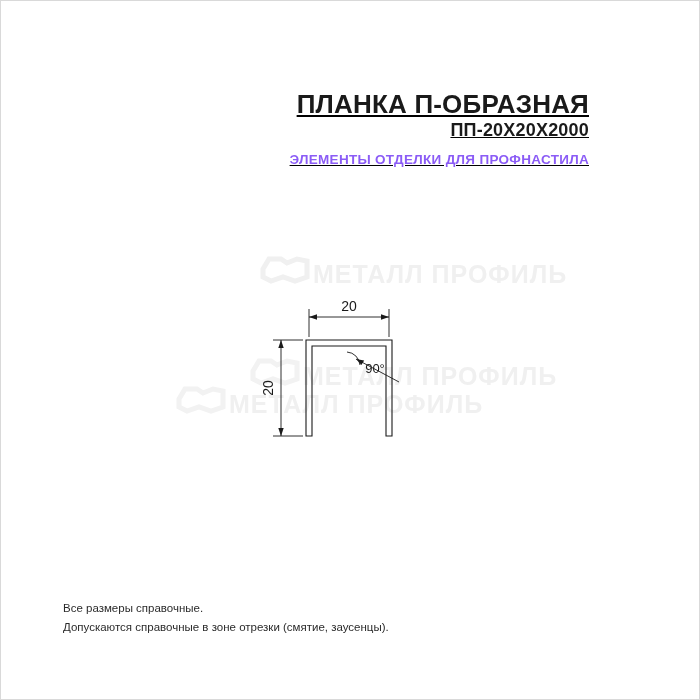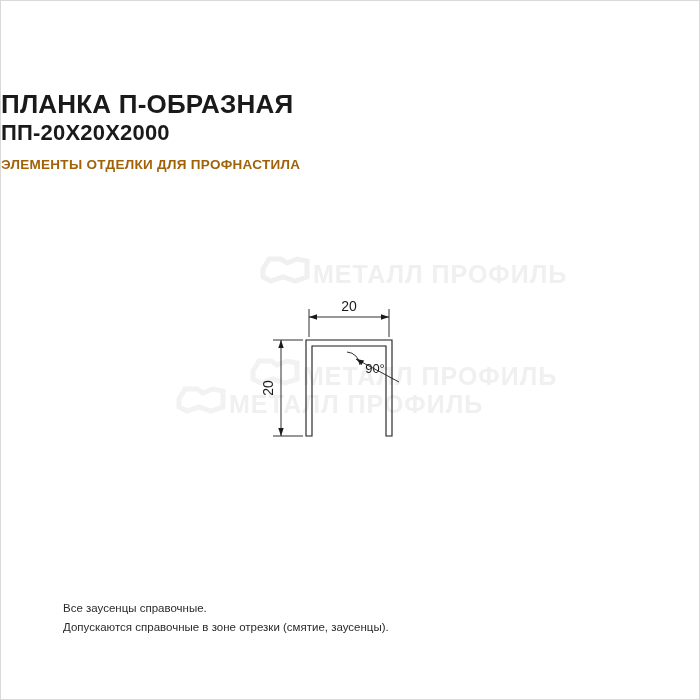--- a/index.html
+++ b/index.html
@@ -19,41 +19,42 @@
     height: 700px;
     box-sizing: border-box;
     border: 1px solid #d9d9d9;
     background: #ffffff;
   }
   .title-block {
     position: absolute;
     top: 88px;
     left: 0;
     width: 588px;
-    text-align: left;
+    text-align: right;
+    text-decoration: underline;
   }
   .title-line1 {
     font-size: 26px;
     font-weight: bold;
     color: #1a1a1a;
     letter-spacing: 0.2px;
     line-height: 1.18;
   }
   .title-line2 {
-    font-size: 22px;
+    font-size: 18px;
     font-weight: bold;
     color: #1a1a1a;
     letter-spacing: 0.2px;
     line-height: 1.18;
   }
   .subtitle {
     margin-top: 11px;
     font-size: 13.5px;
     font-weight: bold;
-    color: #a16207;
+    color: #8b5cf6;
     letter-spacing: 0.3px;
   }
   .drawing-area {
     position: absolute;
     top: 200px;
     left: 0;
     width: 700px;
     height: 340px;
   }
   .drawing-area svg {
@@ -142,17 +143,17 @@
         <path d="M346 151 A 14 14 0 0 1 359 164"></path>
         <line x1="355" y1="158" x2="398" y2="181"></line>
         <path d="M355 158 L363.2 159.4 L360.4 164.1 Z" fill="#1a1a1a" stroke="none"></path>
       </g>
       <text class="dim-text" x="374" y="172" font-size="13" text-anchor="middle">90°</text>
 
     </svg>
   </div>
 
   <div class="footer">
-    <div>Все заусенцы справочные.</div>
+    <div>Все размеры справочные.</div>
     <div>Допускаются справочные в зоне отрезки (смятие, заусенцы).</div>
   </div>
 
 </div>
 
 </body></html>

